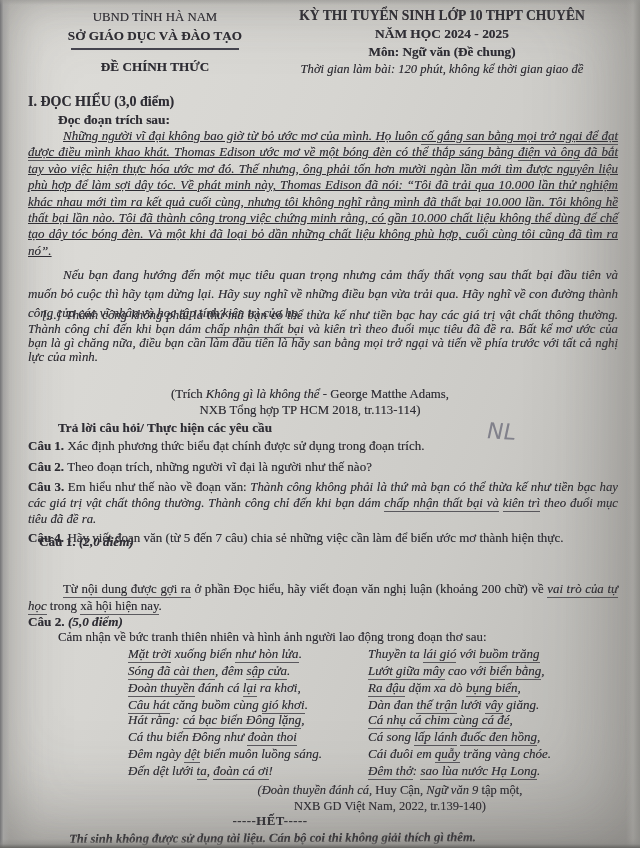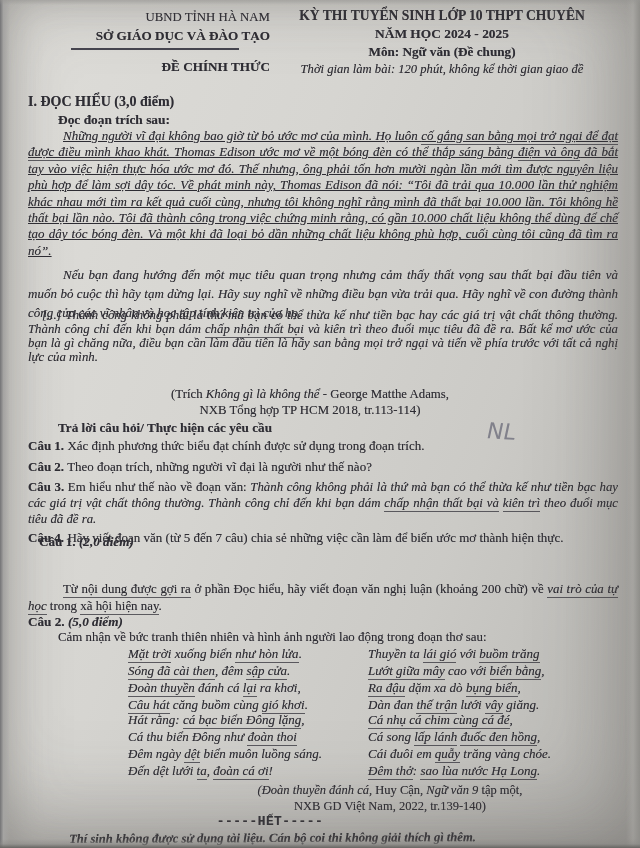--- a/index.html
+++ b/index.html
@@ -19,21 +19,21 @@
   .edge-bottom{left:0;right:0;bottom:0;height:9px;background:linear-gradient(to top,#676663 0,rgba(138,137,134,.5) 45%,rgba(160,159,156,0) 100%);}
   .edge-top{left:0;right:0;top:0;height:5px;background:linear-gradient(to bottom,rgba(150,149,146,.55),rgba(170,169,166,0));}
 
   .abs{position:absolute;left:28px;width:590px;z-index:2;}
   .ink{text-shadow:0 0 .6px rgba(46,45,52,.45);}
   .bd{font-weight:bold;}
   .it{font-style:italic;}
   .hu{border-bottom:1.4px solid rgba(60,59,66,.8);padding-bottom:.5px;}
 
   
-  .hdr-left{position:absolute;left:40px;top:10px;width:230px;text-align:right;z-index:2;}
+  .hdr-left{position:absolute;left:40px;top:10px;width:230px;text-align:center;z-index:2;}
   .h-org{font-size:12.8px;}
   .h-dept{font-size:13.2px;font-weight:bold;margin-top:3px;}
   .h-underline{width:168px;height:2px;background:#474650;margin:4px auto 0;}
   .h-official{font-size:13.2px;font-weight:bold;margin-top:9px;}
   .hdr-right{position:absolute;left:256px;top:8px;width:372px;text-align:center;z-index:2;}
   .h-title{font-size:13.6px;font-weight:bold;}
   .h-year{font-size:13.4px;font-weight:bold;margin-top:2px;}
   .h-subject{font-size:13.2px;font-weight:bold;margin-top:2px;}
   .h-duration{font-size:12.6px;font-style:italic;margin-top:2px;}
 
@@ -63,21 +63,21 @@
 
   .stanza{position:absolute;width:232px;font-style:italic;font-size:13px;line-height:17px;z-index:2;}
   #s1l{left:128px;top:645px;}
   #s1r{left:368px;top:645px;}
   #s2l{left:128px;top:711px;}
   #s2r{left:368px;top:711px;}
 
   .cit{left:225px;width:330px;text-align:center;font-size:12.5px;}
   #attrib1{top:783px;}
   #attrib2{top:799px;}
-  #het{top:814px;left:0;width:540px;text-align:center;font-weight:bold;font-size:12.8px;letter-spacing:.5px;font-family:Liberation Mono, monospace;}
+  #het{top:814px;left:0;width:540px;text-align:center;font-weight:bold;font-size:12.8px;letter-spacing:.5px;}
   #footer{top:831px;left:0;width:545px;text-align:center;font-weight:bold;font-style:italic;font-size:12.6px;transform:rotate(-.25deg);}
 
   .hand-note{
     position:absolute;left:487px;top:419px;z-index:3;
     font-family:"DejaVu Sans",sans-serif;font-size:22px;color:#81818b;
     transform:rotate(4deg) skewX(-8deg);
   }
 </style>
 </head>
 <body>

